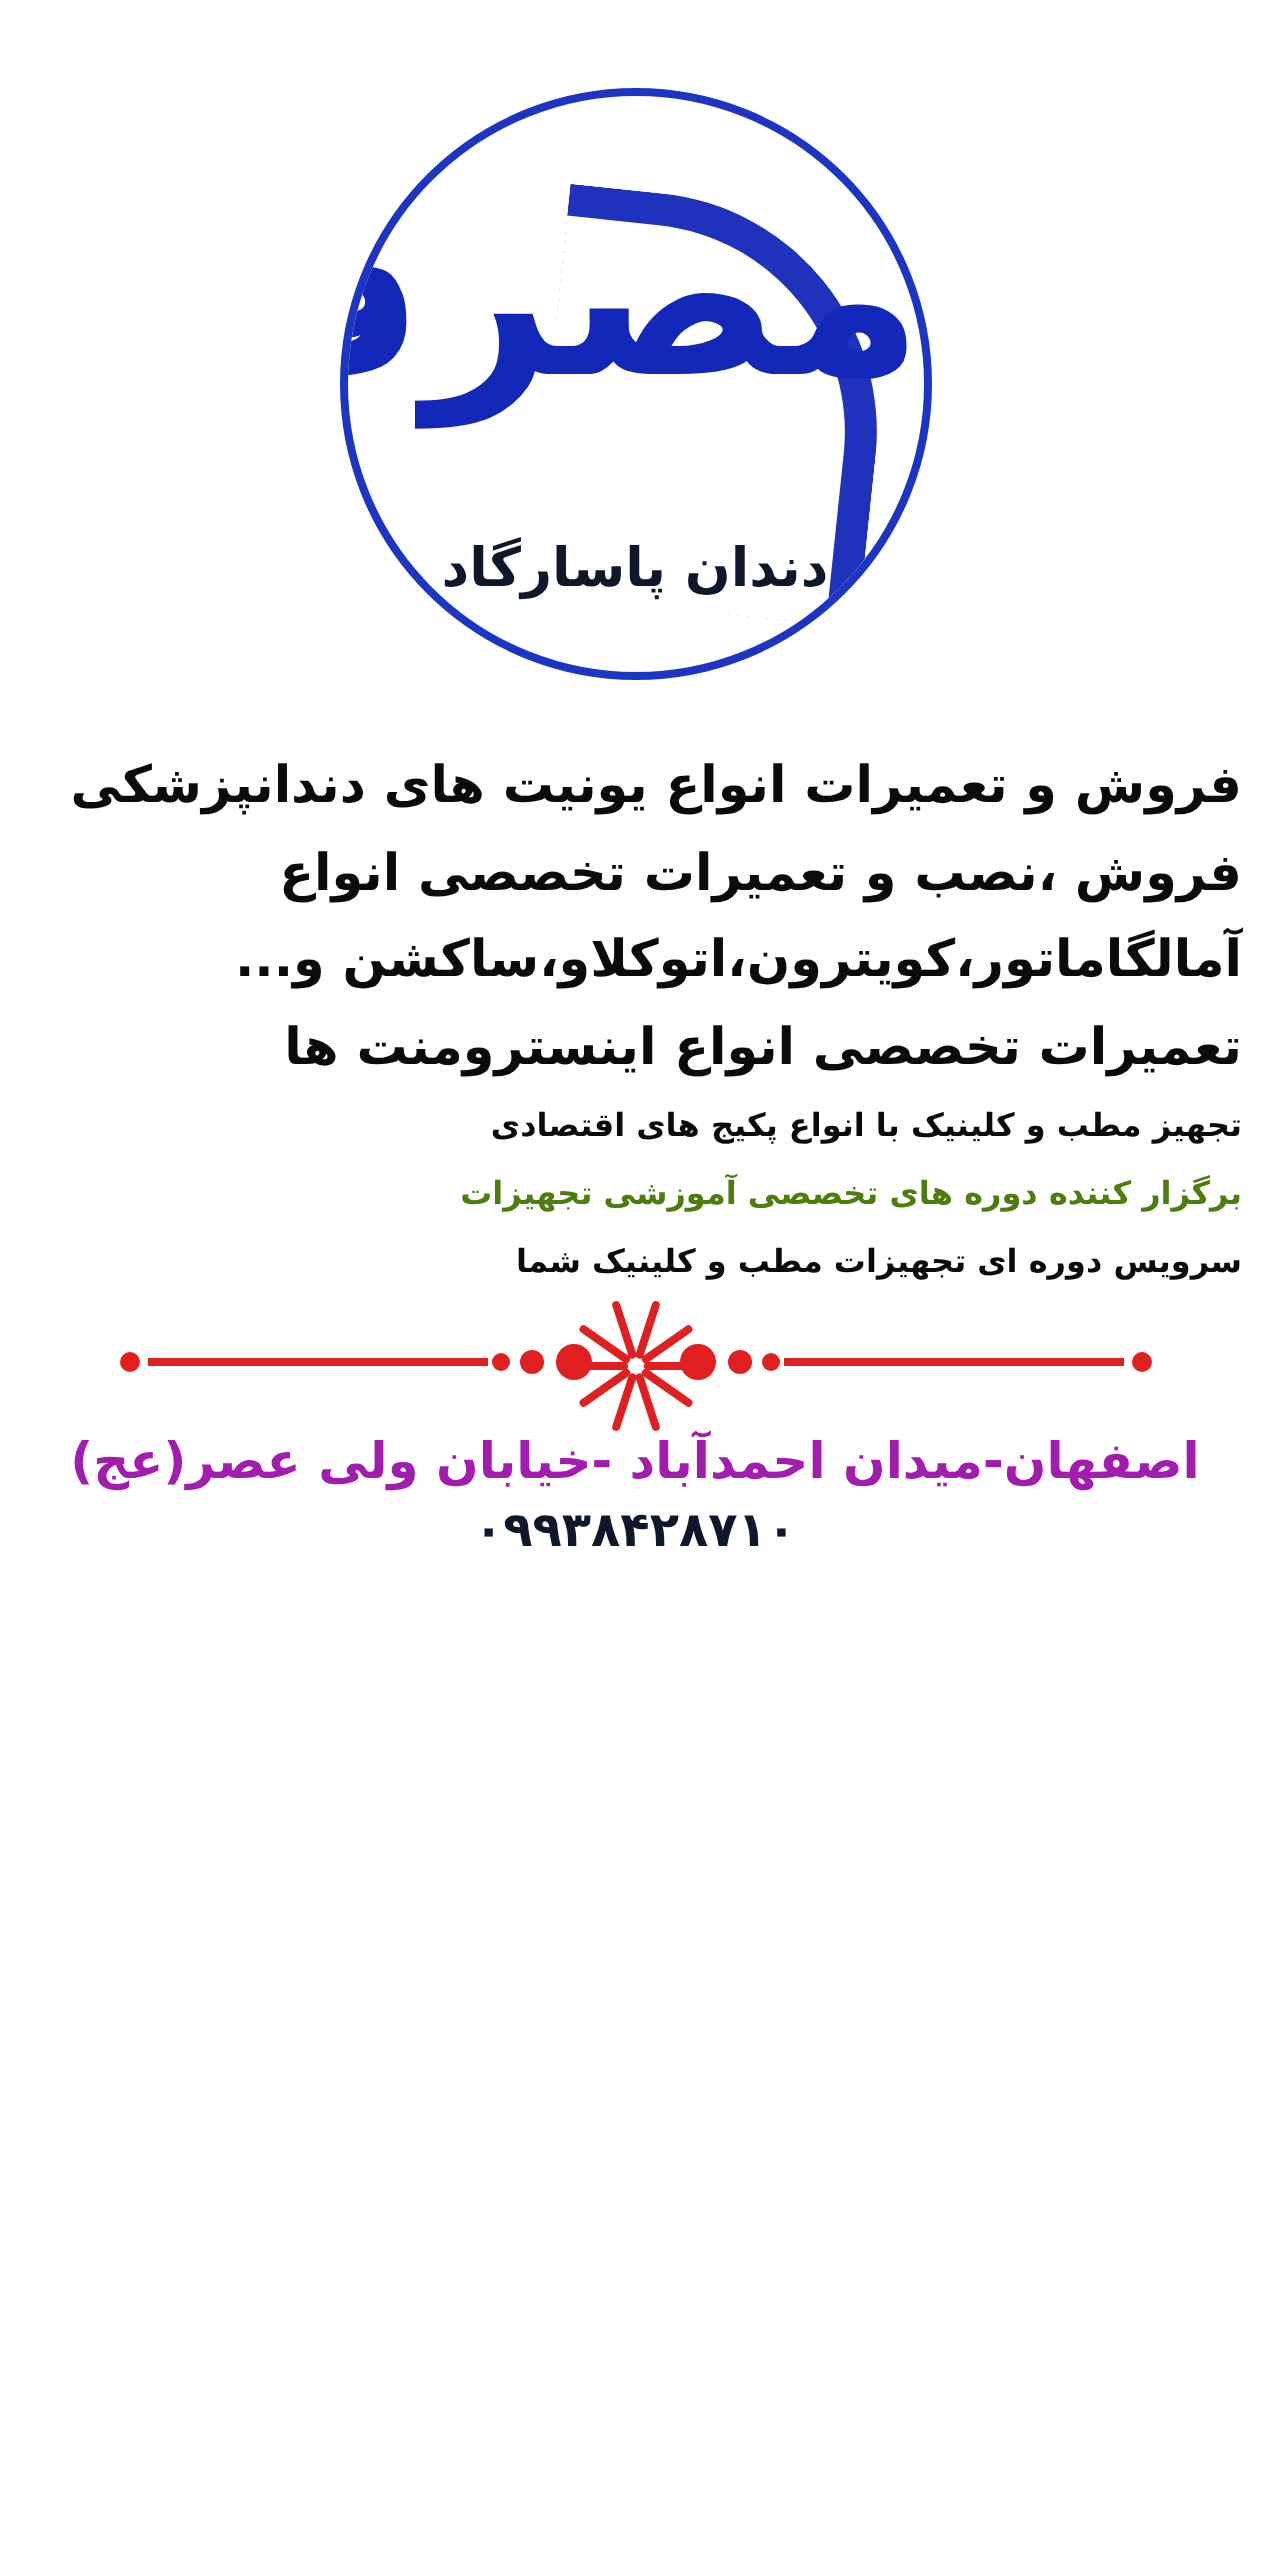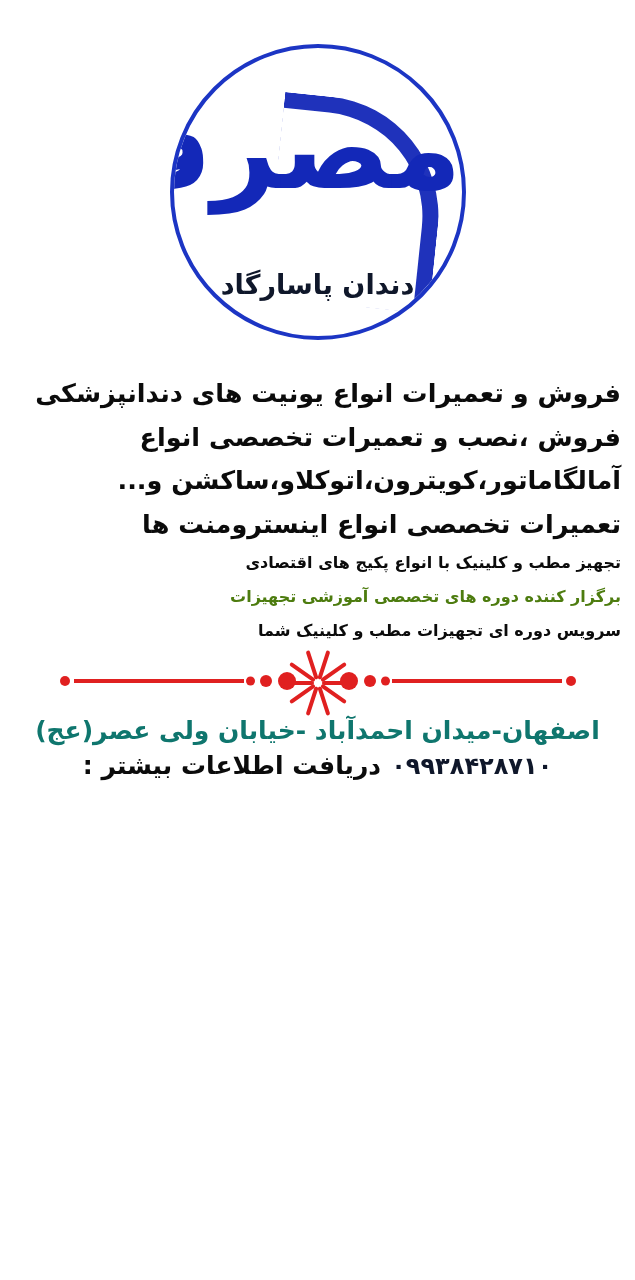--- a/index.html
+++ b/index.html
@@ -150,21 +150,21 @@
     height: 4px;
     background: #e02020;
     transform-origin: 0 50%;
     border-radius: 2px;
   }
 
   
   .address {
     direction: rtl;
     text-align: center;
-    color: #0f766e;
+    color: #a21caf;
     font-weight: 700;
     font-size: 25px;
     padding: 8px 0 6px 0;
     white-space: nowrap;
   }
   .contact-row {
     direction: rtl;
     display: flex;
     align-items: center;
     justify-content: center;
@@ -230,16 +230,15 @@
       <span style="transform:rotate(252deg) translateX(4px);"></span>
       <span style="transform:rotate(288deg) translateX(4px);"></span>
       <span style="transform:rotate(325deg) translateX(4px);"></span>
     </div>
   </div>
 
   <div class="address">اصفهان-میدان احمدآباد -خیابان ولی عصر(عج)</div>
 
   <div class="contact-row">
     <span class="contact-phone">۰۹۹۳۸۴۲۸۷۱۰</span>
-    <span class="contact-label">دریافت اطلاعات بیشتر :</span>
   </div>
 
 </div>
 
 </body></html>

